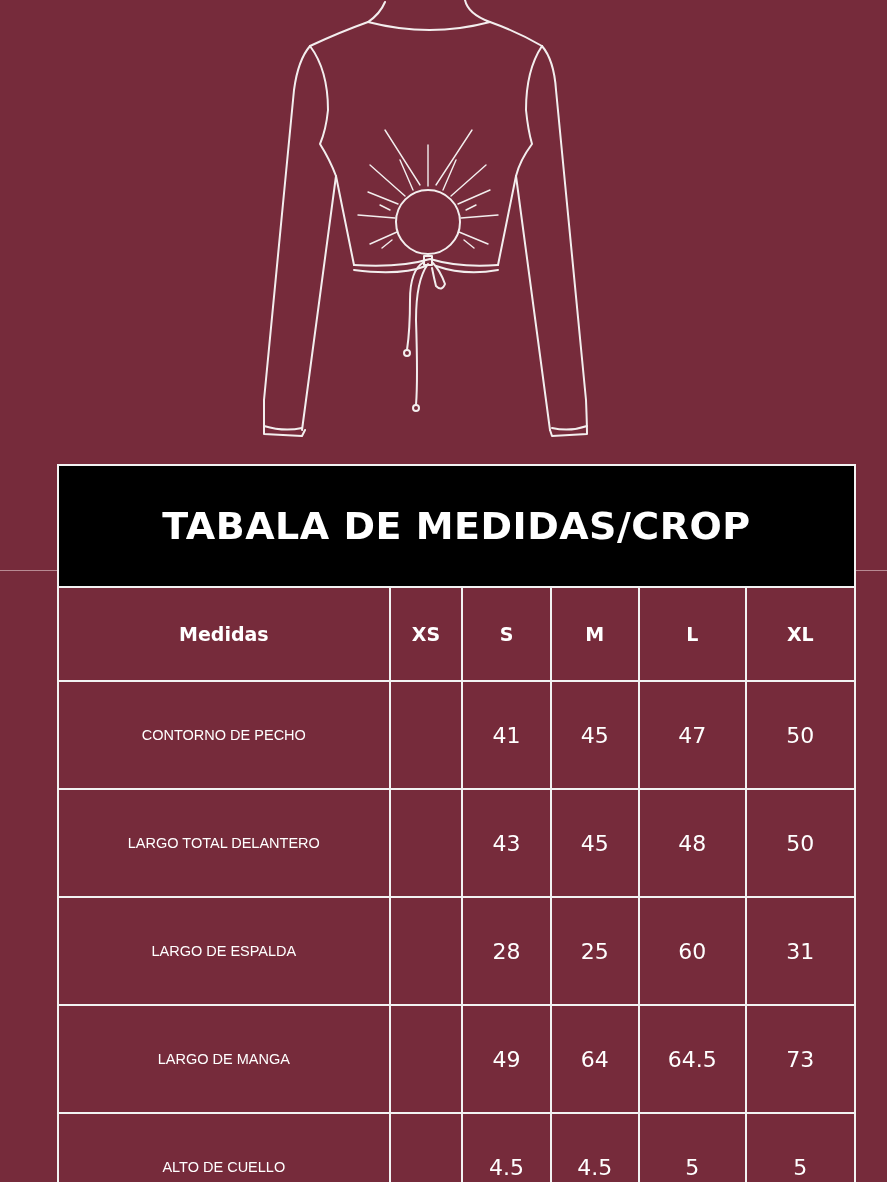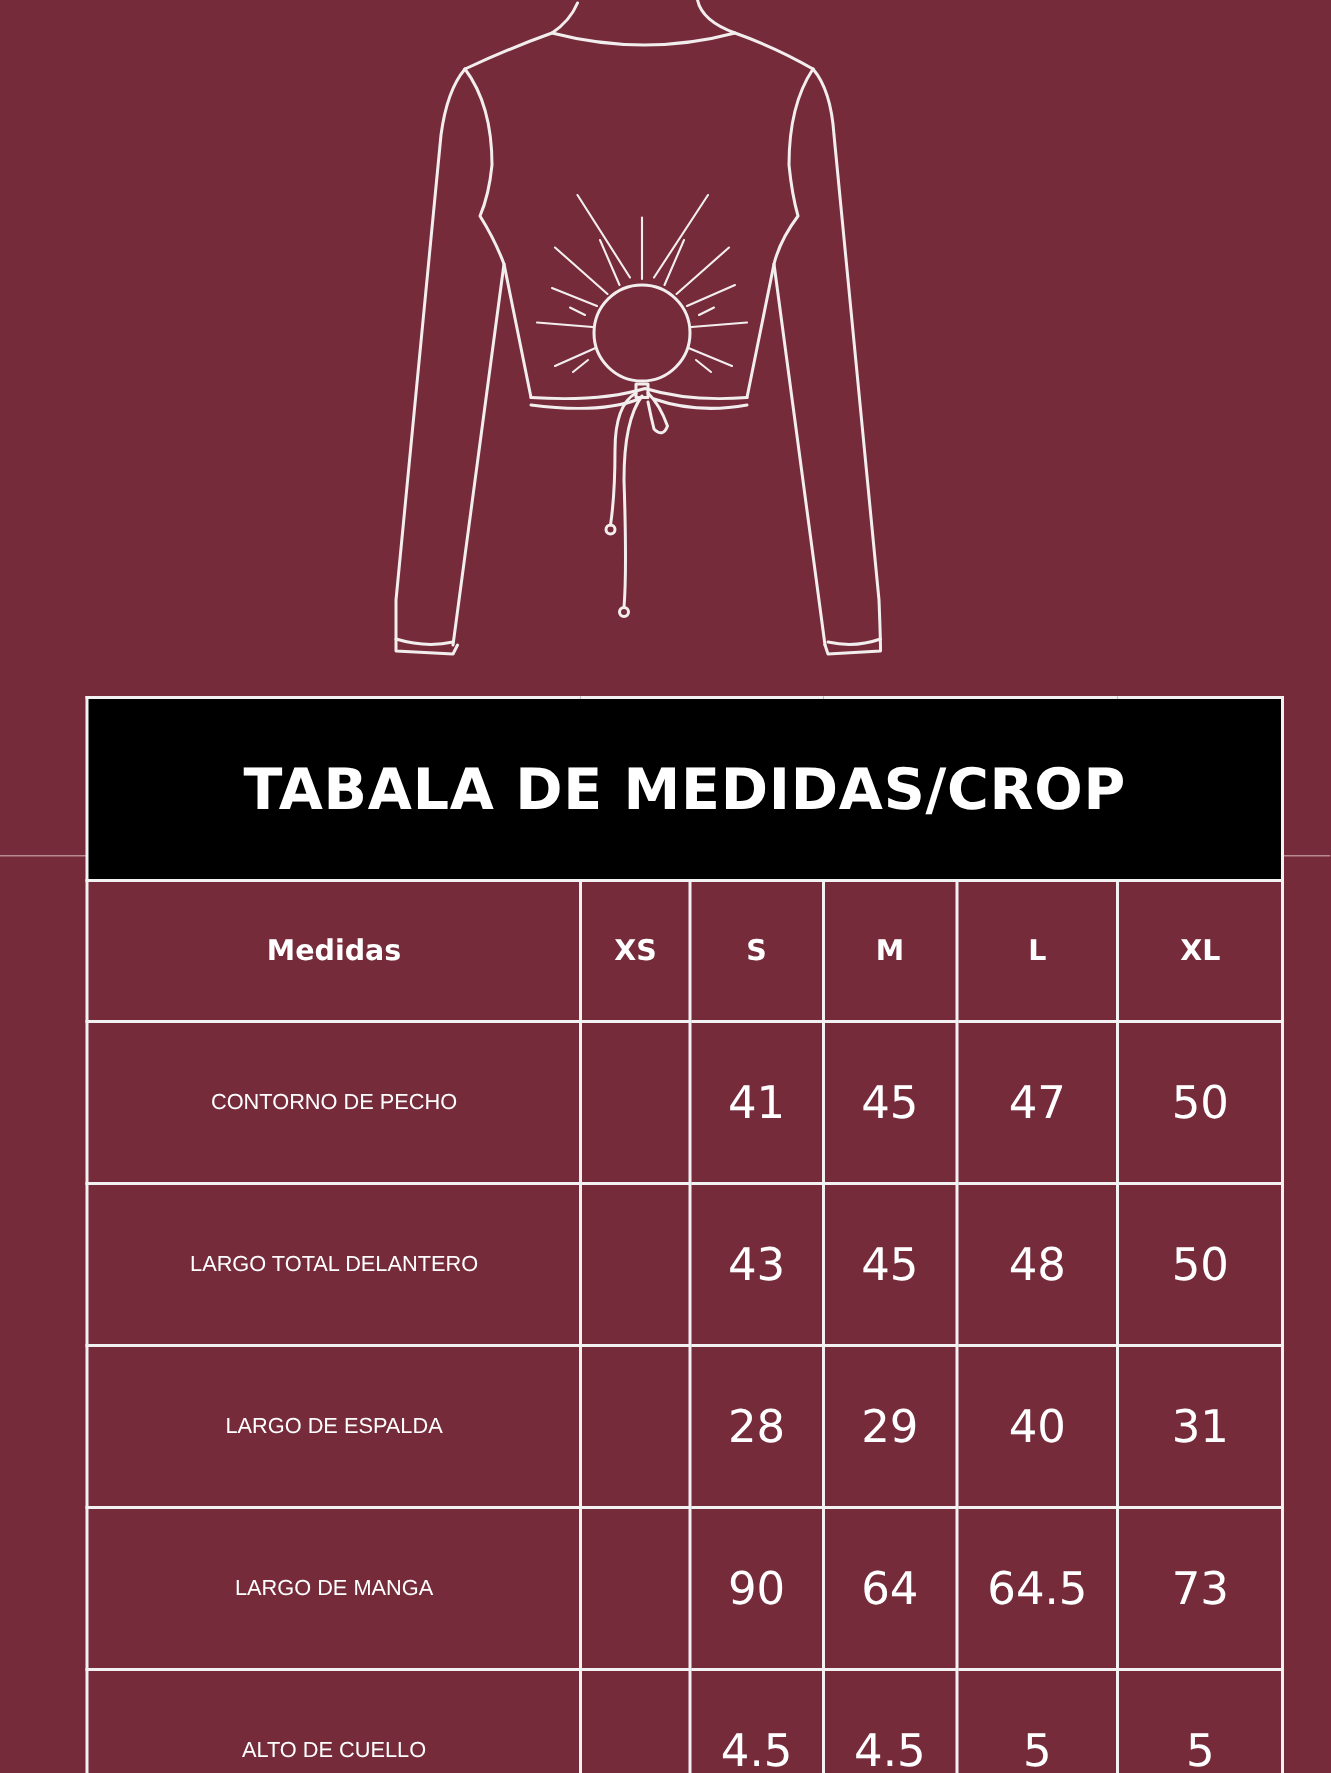--- a/index.html
+++ b/index.html
@@ -17,21 +17,21 @@
     background:#000; height:96px; text-align:center; vertical-align:middle;
     font-family:"DejaVu Sans", sans-serif; font-weight:bold; font-size:38px; letter-spacing:0.5px;
     border:2px solid #e8e8e8;
   }
   .size-table td, .size-table th { border:2px solid #f2f2f2; text-align:center; vertical-align:middle; padding:12px; }
   .header-row th {
     height:68px; font-family:"DejaVu Sans", sans-serif; font-weight:bold; font-size:19px;text-align:center;
   }
   .data-row td { height:82px; }
   .label-cell { font-family:Liberation Sans, sans-serif; font-size:14.5px; width:320px; }
-  .value-cell { font-family:"DejaVu Sans", sans-serif; font-size:30px;margin-top:28px; }
+  .value-cell { font-family:"DejaVu Sans", sans-serif; font-size:22px;margin-top:28px; }
   col.c0 { width:321px; } col.c1 { width:74px; } col.c2 { width:90px; }
   col.c3 { width:90px; } col.c4 { width:109px; } col.c5 { width:113px; }
 </style>
 </head>
 <body>
 
 <svg class="illustration" viewBox="0 0 360 450" fill="none" stroke="#f3eeee" stroke-width="2" stroke-linecap="round" stroke-linejoin="round">
 
   <path d="M135 2 Q130 14 118 22 Q180 38 240 22 Q218 14 215 0"></path>
   <path d="M118 22 Q90 32 60 46"></path>
@@ -119,28 +119,28 @@
     <td class="value-cell"></td>
     <td class="value-cell">43</td>
     <td class="value-cell">45</td>
     <td class="value-cell">48</td>
     <td class="value-cell">50</td>
   </tr>
   <tr class="data-row">
     <td class="label-cell">LARGO DE ESPALDA</td>
     <td class="value-cell"></td>
     <td class="value-cell">28</td>
-    <td class="value-cell">29</td>
-    <td class="value-cell">40</td>
+    <td class="value-cell">25</td>
+    <td class="value-cell">60</td>
     <td class="value-cell">31</td>
   </tr>
   <tr class="data-row">
     <td class="label-cell">LARGO DE MANGA</td>
     <td class="value-cell"></td>
-    <td class="value-cell">90</td>
+    <td class="value-cell">49</td>
     <td class="value-cell">64</td>
     <td class="value-cell">64.5</td>
     <td class="value-cell">73</td>
   </tr>
   <tr class="data-row">
     <td class="label-cell">ALTO DE CUELLO</td>
     <td class="value-cell"></td>
     <td class="value-cell">4.5</td>
     <td class="value-cell">4.5</td>
     <td class="value-cell">5</td>

